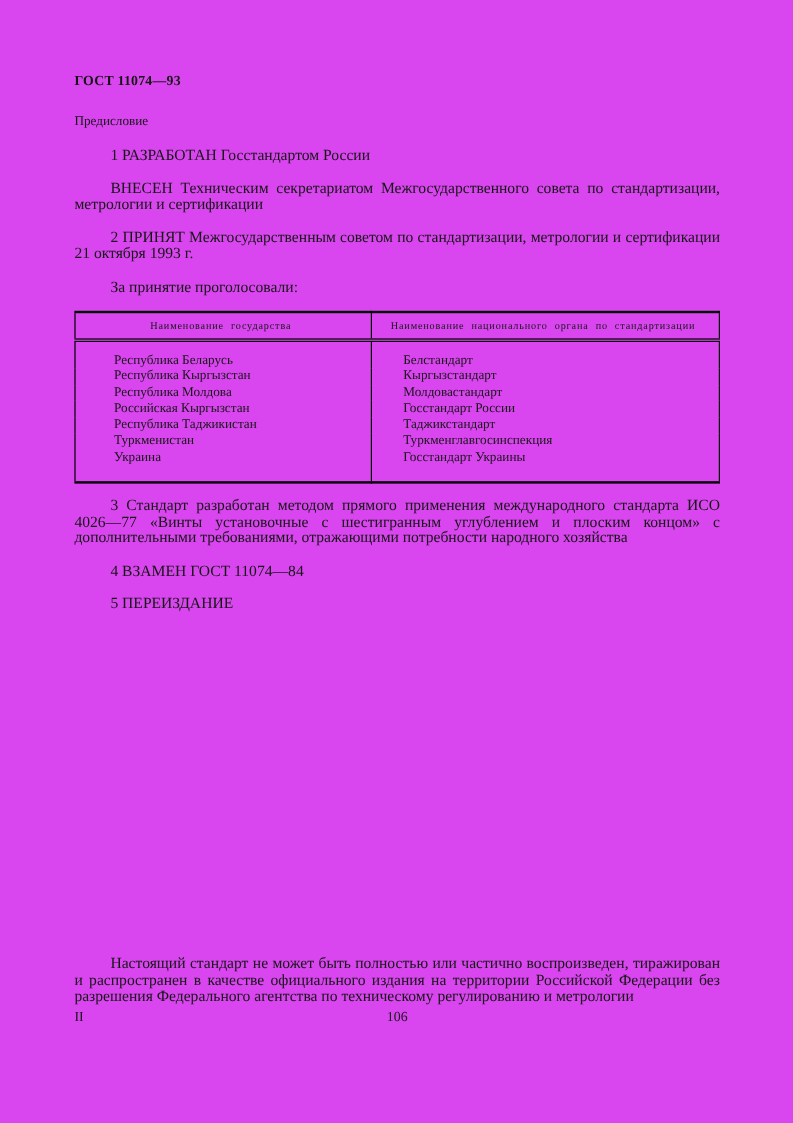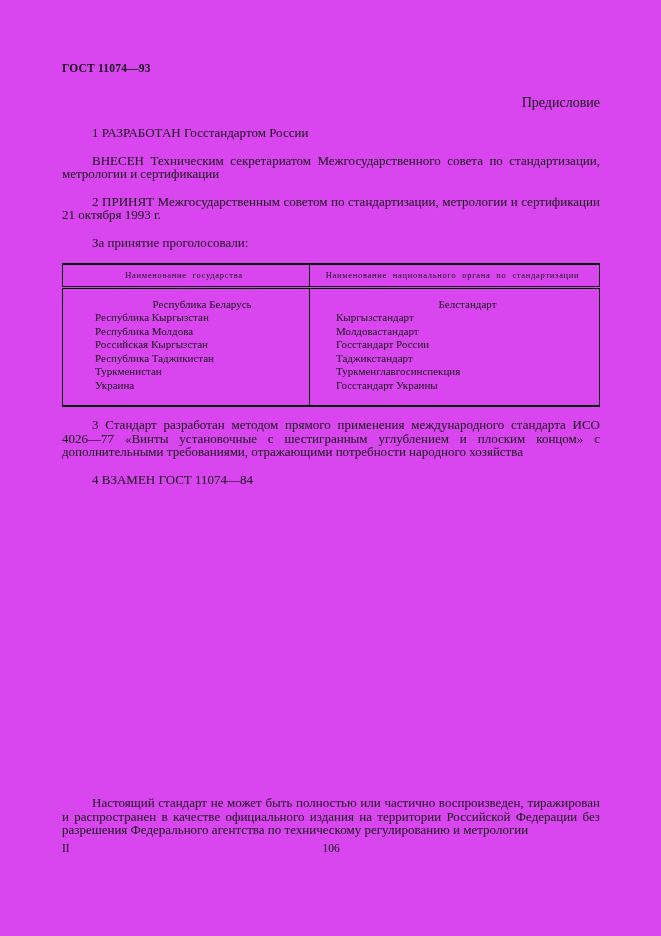--- a/index.html
+++ b/index.html
@@ -21,22 +21,22 @@
     left: 62px;
     top: 62px;
     width: 538px;
   }
   .doc-code {
     font-weight: bold;
     font-size: 11.5px;
     letter-spacing: 0.2px;
   }
   .section-title {
-    text-align: right;
-    font-size: 14px;
+    text-align: left;
+    font-size: 11px;
     margin-top: 21px;
   }
   .para {
     font-size: 13px;
     line-height: 13.6px;
     text-align: justify;
     text-indent: 30px;
     margin: 0;
   }
   .mt-items { margin-top: 15px; }
@@ -61,21 +61,21 @@
   table.vote th, table.vote td { vertical-align: top; }
   table.vote { border: 1px solid #000; border-top-width: 2px; border-bottom-width: 2px; }
   table.vote th + th, table.vote td + td { border-left: 1px solid #000; }
   table.vote col.c1 { width: 46%; }
   table.vote td {
     font-size: 11px;
     line-height: 13.5px;
     padding: 0 0 0 32px;
   }
   table.vote td.body-col { padding-left: 26px; }
-  table.vote tr.first td { padding-top: 9px; text-align: center; }
+  table.vote tr.first td { padding-top: 9px; }
   table.vote tr.last td { padding-bottom: 13px; }
   .footer-note {
     position: absolute;
     left: 62px;
     width: 538px;
     top: 796px;
   }
   .page-line {
     position: absolute;
     left: 62px;
@@ -144,20 +144,21 @@
           <td>Украина</td>
           <td class="body-col">Госстандарт Украины</td>
         </tr>
       </tbody>
     </table>
 
     <p class="para mt-wide">3 Стандарт разработан методом прямого применения международного стандарта ИСО 4026—77 «Винты установочные с шестигранным углублением и плоским концом» с дополнительными требованиями, отражающими потребности народного хозяйства</p>
 
     <p class="para mt-para">4 ВЗАМЕН ГОСТ 11074—84</p>
 
+    <p class="para mt-para">5 ПЕРЕИЗДАНИЕ</p>
 
   </div>
 
   <div class="footer-note">
     <p class="para">Настоящий стандарт не может быть полностью или частично воспроизведен, тиражирован и распространен в качестве официального издания на территории Российской Федерации без разрешения Федерального агентства по техническому регулированию и метрологии</p>
   </div>
 
   <div class="page-line">
     <span class="page-roman">II</span>
     <span class="page-num">106</span>

